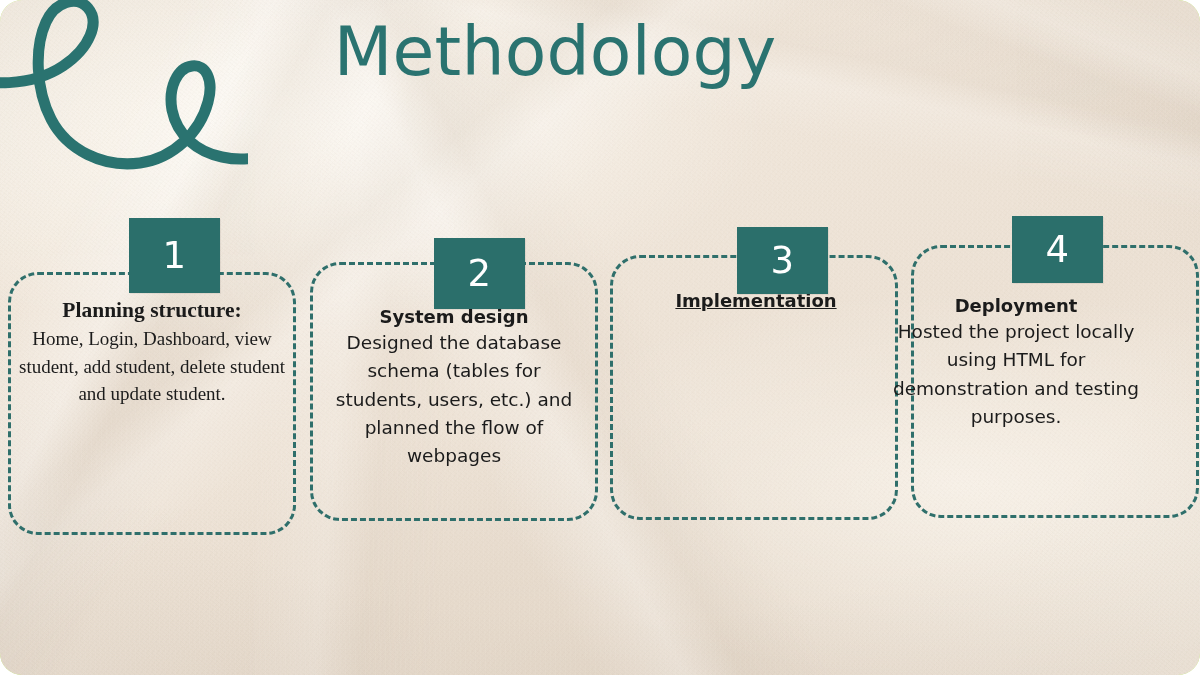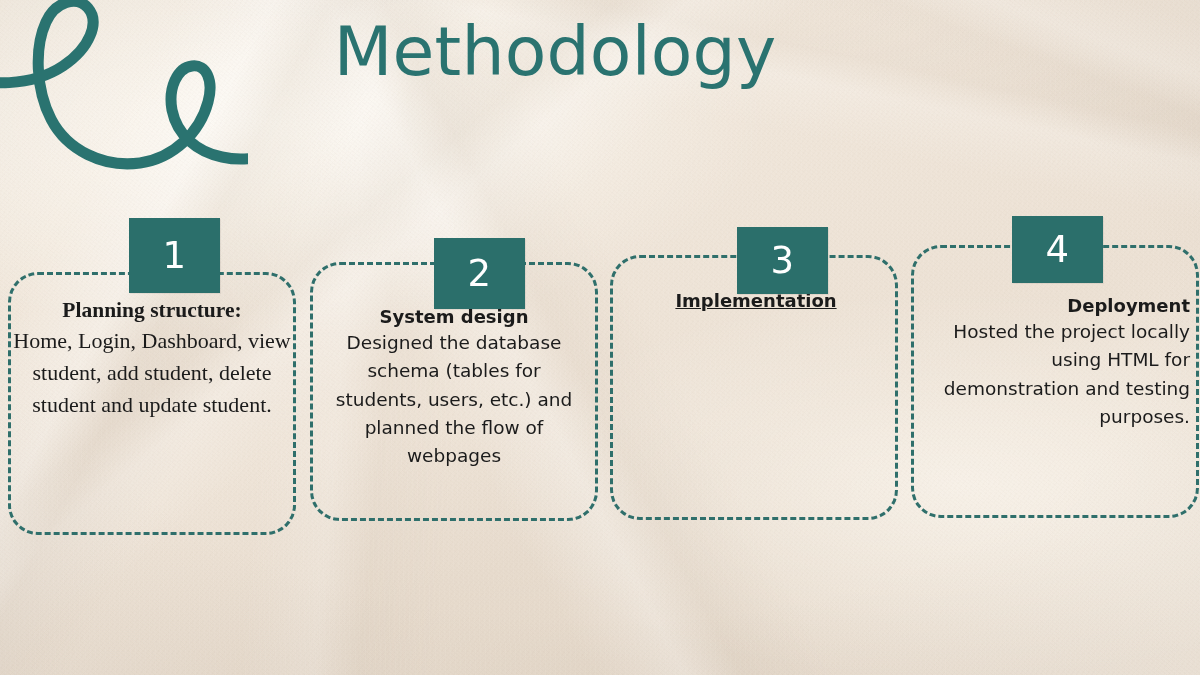--- a/index.html
+++ b/index.html
@@ -13,20 +13,21 @@
     overflow: hidden;
     font-family: "Liberation Sans", sans-serif;
   }
 
   #slide {
     position: relative;
     width: 1200px;
     height: 675px;
     overflow: hidden;
     background-color: #bef264;
+    border-radius: 22px;
   }
 
   
   .paper-base {
     position: absolute;
     inset: 0;
     background:
       radial-gradient(ellipse 60% 45% at 22% 18%, rgba(255,253,248,0.75), rgba(255,253,248,0) 70%),
       radial-gradient(ellipse 55% 40% at 80% 72%, rgba(255,252,246,0.55), rgba(255,252,246,0) 72%),
       radial-gradient(ellipse 70% 55% at 50% 100%, rgba(214,199,181,0.40), rgba(214,199,181,0) 70%),
@@ -107,21 +108,21 @@
   .card-body {
     display: block;
     font-weight: 400;
   }
 
   
   .font-a {
     font-family: Liberation Serif, serif;
   }
   .font-a .card-heading { font-size: 21.5px; }
-  .font-a .card-body    { font-size: 22px; line-height: 1.46; }
+  .font-a .card-body    { font-size: 19px; line-height: 1.46; }
 
   
   .font-b {
     font-family: "DejaVu Sans", "Liberation Sans", sans-serif;
   }
   .font-b .card-heading { font-size: 18px; }
   .font-b .card-body    { font-size: 18.5px; line-height: 1.53; }
 
   
   .num-box {
@@ -142,21 +143,21 @@
 
   
   #card-1 { left: 8px;   top: 272px; width: 288px; height: 263px; }
   #card-2 { left: 310px; top: 262px; width: 288px; height: 259px; }
   #card-3 { left: 610px; top: 255px; width: 288px; height: 265px; }
   #card-4 { left: 911px; top: 245px; width: 288px; height: 273px; }
 
   #text-1 { left: 4px;   top: 298px; width: 296px; }
   #text-2 { left: 318px; top: 306px; width: 272px; }
   #text-3 { left: 620px; top: 290px; width: 272px; text-decoration: underline; }
-  #text-4 { left: 926px; top: 295px; width: 272px; text-align: right; }
+  #text-4 { left: 880px; top: 295px; width: 272px; }
 
   #num-1 { left: 129px;  top: 218px; width: 91px; height: 75px; }
   #num-2 { left: 434px;  top: 238px; width: 91px; height: 71px; }
   #num-3 { left: 737px;  top: 227px; width: 91px; height: 67px; }
   #num-4 { left: 1012px; top: 216px; width: 91px; height: 67px; }
 </style>
 </head>
 <body>
 
 <div id="slide">

